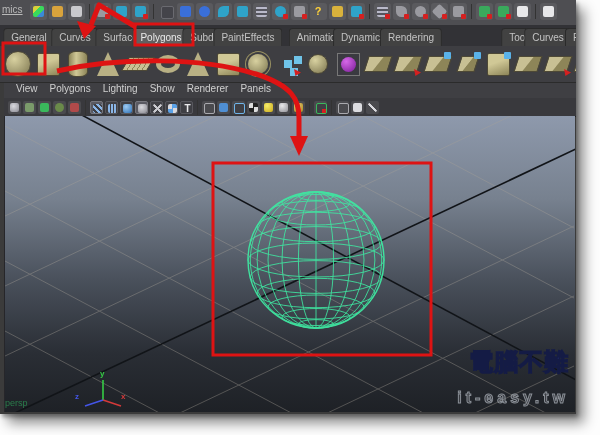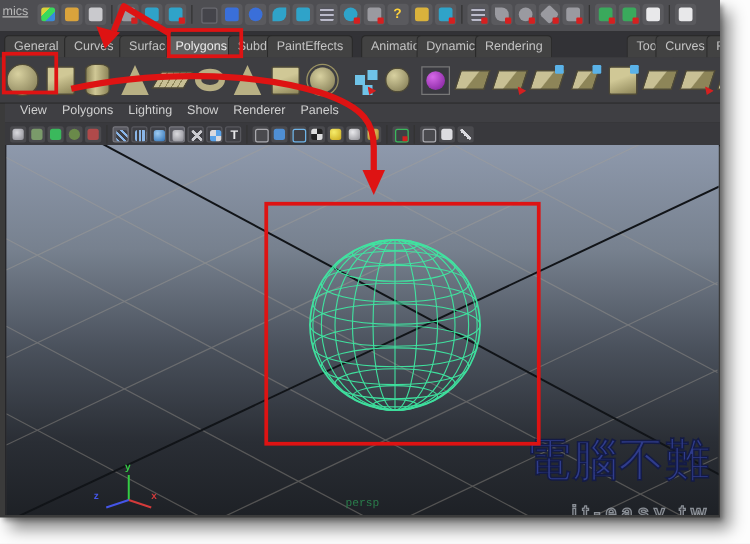--- a/index.html
+++ b/index.html
@@ -84,23 +84,23 @@
   .b-cursor{background:#3f3f44;border:1px solid #3ab95c;}
   .b-page{background:#dcdce0;}
   .b-branch{background:linear-gradient(45deg,transparent 40%,#d9d9de 40% 60%,transparent 60%);}
 
   
   .viewport{position:absolute;left:4px;top:116px;width:570px;height:296px;
             background:linear-gradient(#8e99ac 0%,#77818f 28%,#4a515c 55%,#2a2e35 80%,#1e2126 100%);
             overflow:hidden;border-left:1px solid #26262a;}
   .grid-svg{position:absolute;left:0;top:0;}
   .watermark{position:absolute;right:6px;top:233px;text-align:right;line-height:1.05;}
-  .wm1{font-size:36px;font-weight:normal;color:#2f3c8c;-webkit-text-stroke:1.2px #141b45;letter-spacing:1px;}
+  .wm1{font-size:24px;font-weight:bold;color:#2f3c8c;-webkit-text-stroke:1.2px #141b45;letter-spacing:1px;}
   .wm2{font-size:16px;font-weight:bold;color:rgba(230,232,238,.12);-webkit-text-stroke:1px #8a8f96;letter-spacing:4px;margin-top:16px;}
-  .persp-label{position:absolute;left:0;width:100%;top:282px;text-align:center;color:#2a7d4b;font-size:9px;font-family:Liberation Mono, monospace;}
+  .persp-label{position:absolute;left:0;width:100%;top:282px;text-align:left;color:#2a7d4b;font-size:9px;}
   .axis{position:absolute;left:64px;top:256px;width:70px;height:40px;}
   .axis-label{position:absolute;font-size:8px;font-weight:bold;}
   .al-y{color:#35cc45;left:31px;top:-3px;}
   .al-x{color:#d43a3a;left:52px;top:20px;}
   .al-z{color:#4455e8;left:6px;top:20px;}
 
   
   .annotations{position:absolute;left:0;top:0;pointer-events:none;z-index:50;}
 </style>
 </head>

